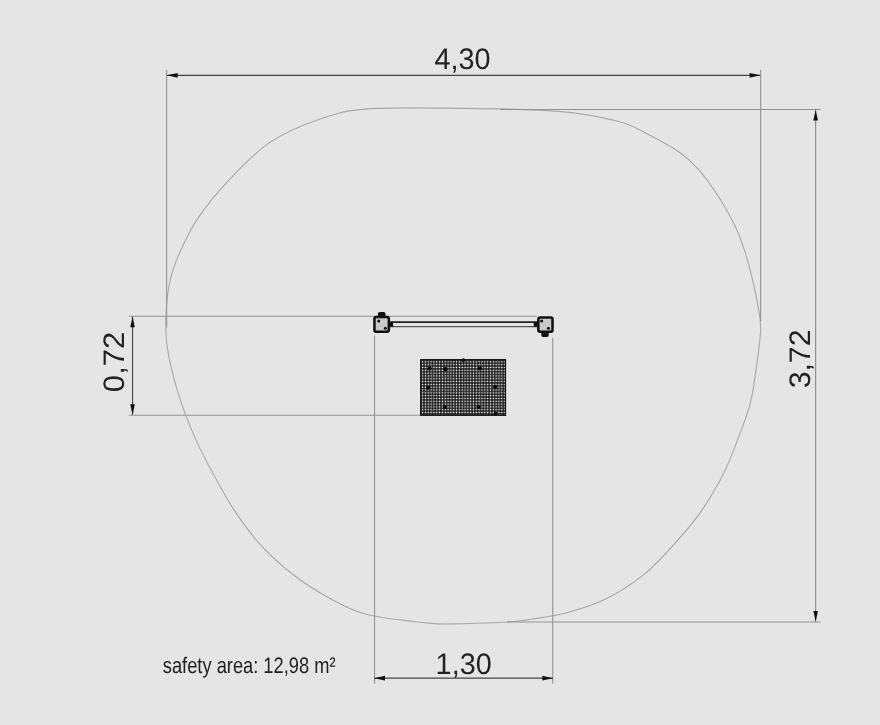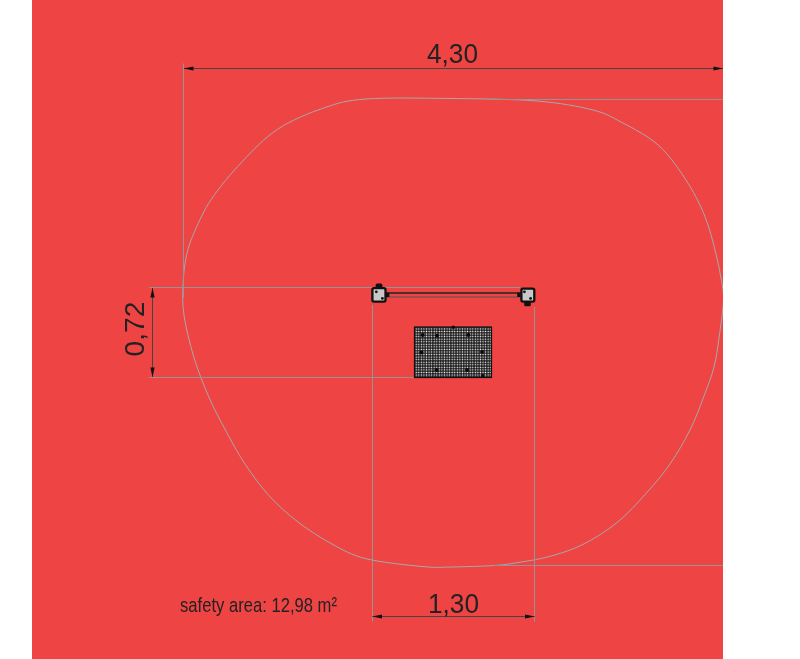--- a/index.html
+++ b/index.html
@@ -1,14 +1,14 @@
 <!DOCTYPE html>
 <html><head><meta charset="utf-8"><style>
 html,body{margin:0;padding:0;background:#fff;}
-#page{position:relative;width:691px;height:659px;background:#ef4444;overflow:hidden;margin-left:32px;}
+#page{position:relative;width:800px;height:659px;background:#e5e5e5;overflow:hidden;}
 text{font-family:"Liberation Sans",sans-serif;fill:#222;}
 </style></head><body>
 <div id="page">
 <svg width="800" height="659" viewBox="0 0 800 659" xmlns="http://www.w3.org/2000/svg">
 <defs>
 <pattern id="mesh" width="2.57" height="2.56" patternUnits="userSpaceOnUse">
 <rect width="2.57" height="2.56" fill="#0c0c0c"></rect>
 <rect x="0.58" y="0.58" width="1.38" height="1.38" fill="#ffffff"></rect>
 </pattern>
 </defs>

